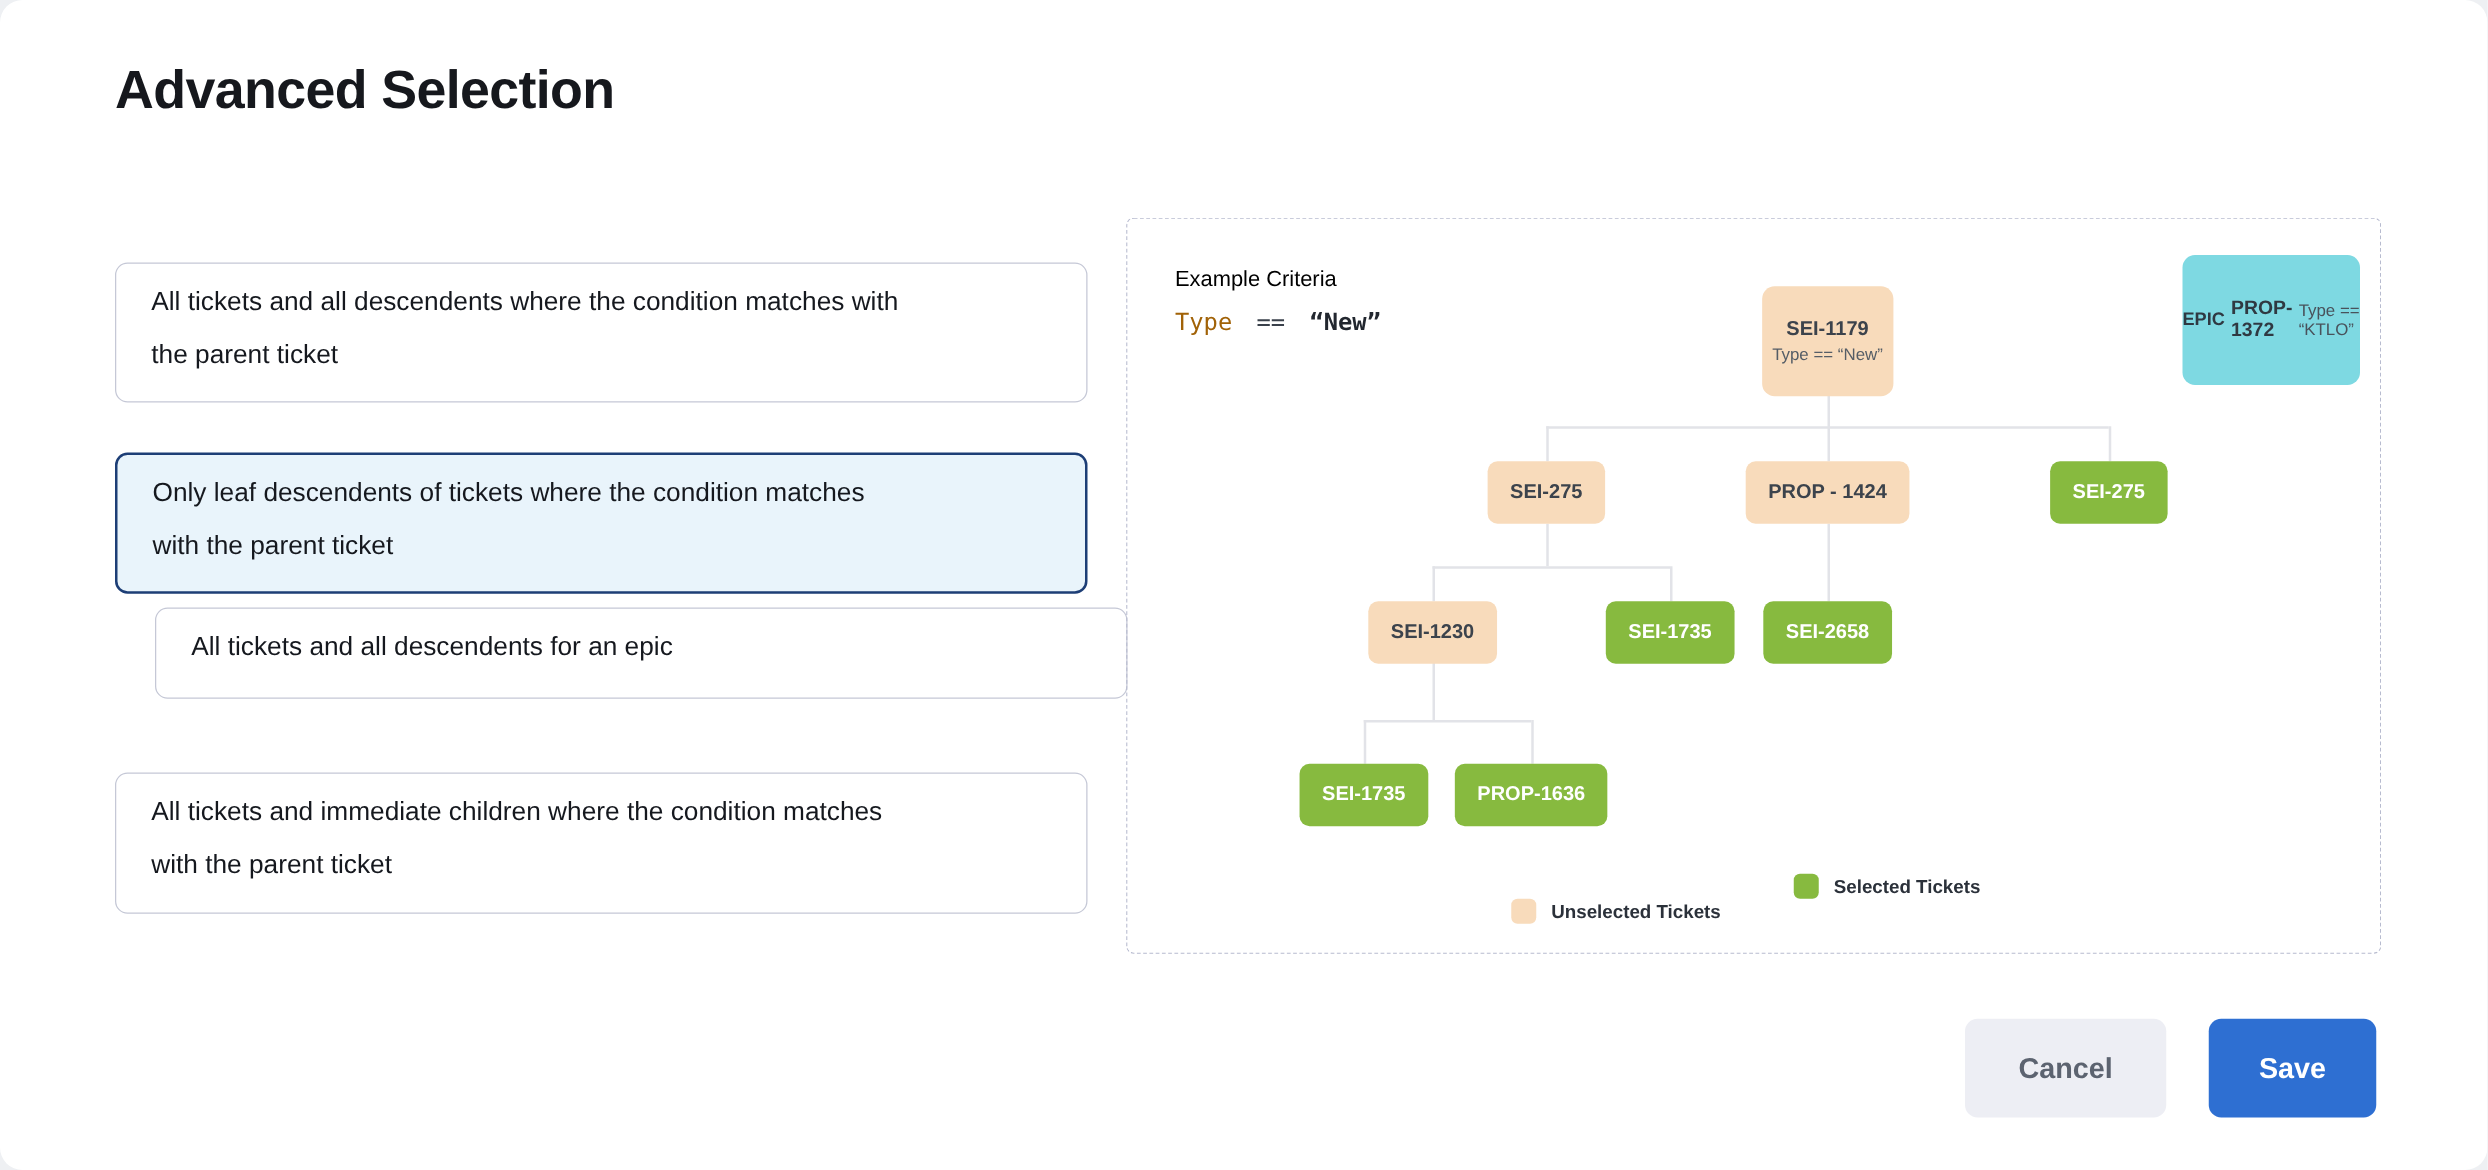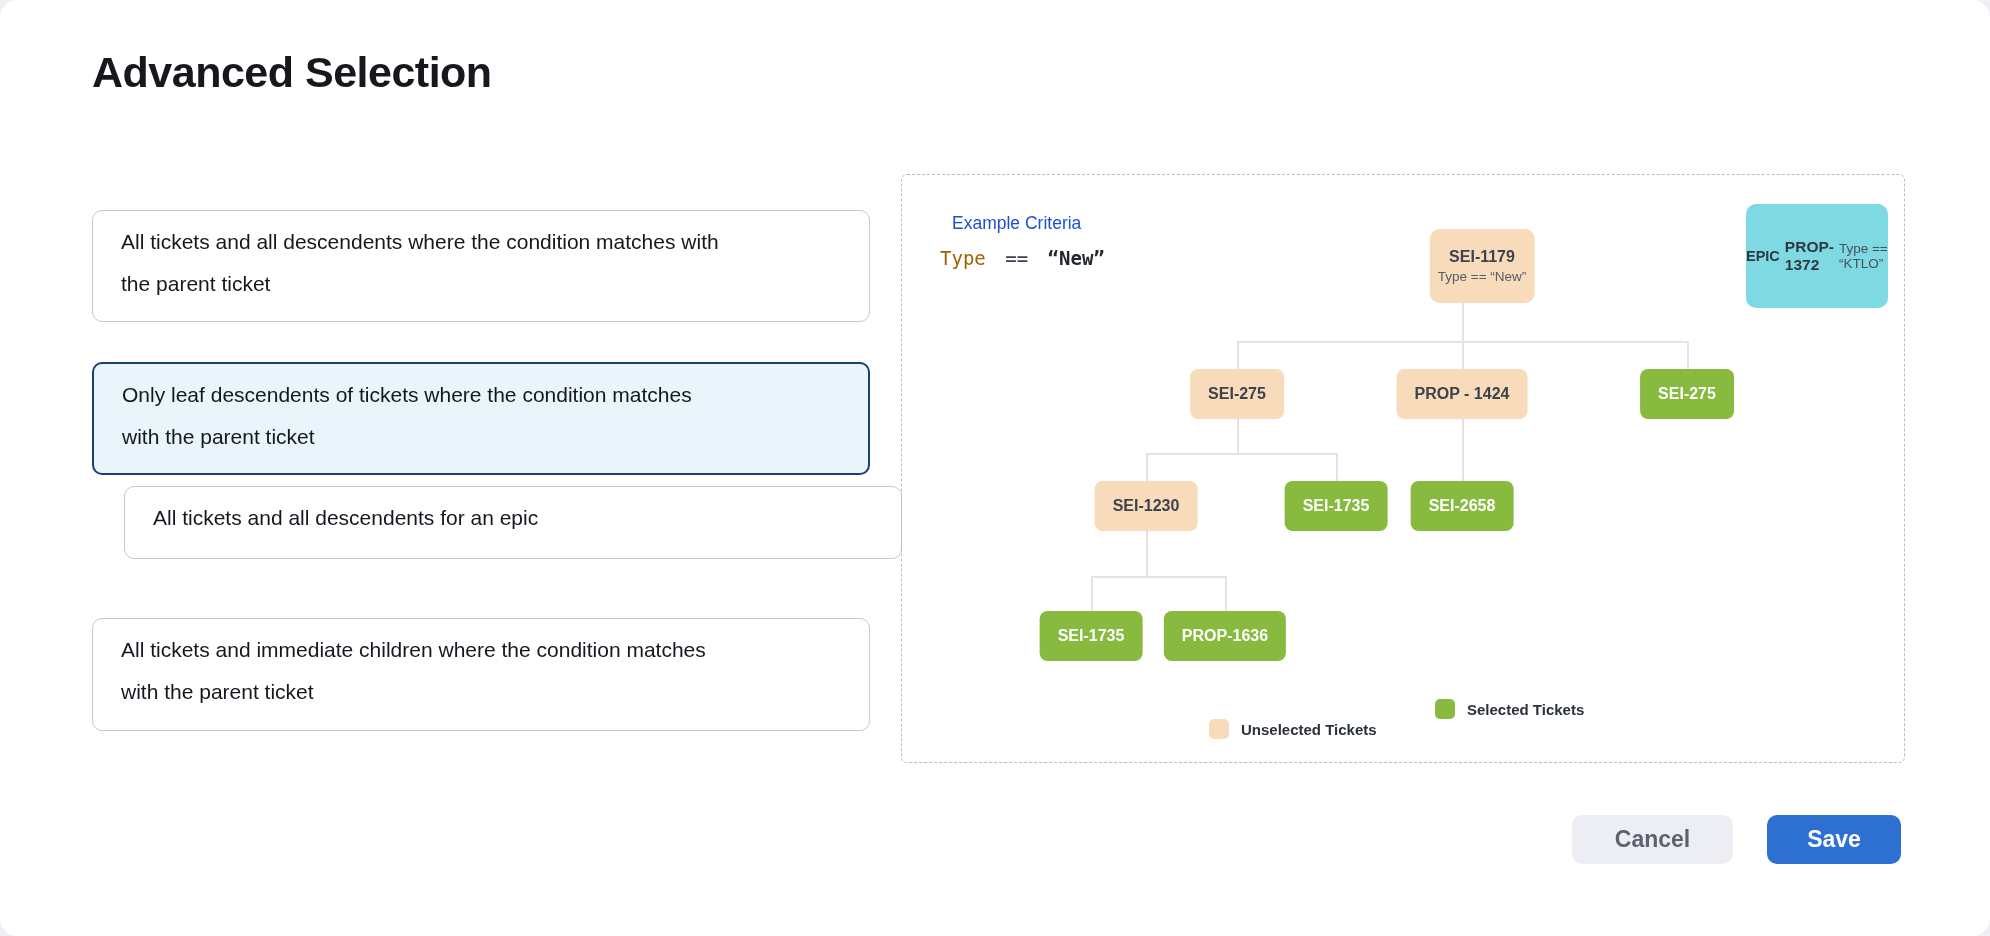--- a/index.html
+++ b/index.html
@@ -9,50 +9,50 @@
 
   
   .card{position:absolute;left:92px;width:778px;box-sizing:border-box;background:#fff;
         border:1.5px solid #c5c8d6;border-radius:10px;padding:10px 28px;cursor:pointer;}
   .card.selected{border:2px solid #1d3e76;background:#e9f4fb;}
   .card-label{font-size:21px;font-weight:500;line-height:42px;color:#15181e;max-width:610px;}
 
   
   .panel{position:absolute;left:901px;top:174px;width:1004px;height:589px;box-sizing:border-box;
          border:1.5px dashed #b7bbcf;border-radius:6px;}
-  .criteria-heading{position:absolute;left:38px;top:38px;font-size:17.5px;color:#1d4ed8;margin-left:12px;}
+  .criteria-heading{position:absolute;left:38px;top:38px;font-size:17.5px;color:#000000;}
   .criteria-code{position:absolute;left:38px;top:72px;font-family:"DejaVu Sans Mono",monospace;font-size:19px;}
   .criteria-code .cf{color:#a16207;}
   .criteria-code .cop{color:#3a414b;margin:0 8px;}
   .criteria-code .cv{color:#22272f;font-weight:700;}
 
   .epic{position:absolute;left:915px;top:29px;transform:translateX(-50%);width:142px;height:104px;
         background:#7ed9e2;border-radius:10px;display:flex;flex-direction:row;align-items:center;
         justify-content:center;gap:5px;}
   .epic-tag{font-weight:700;font-size:14.5px;color:#2f3942;}
   .epic-id{font-weight:700;font-size:15.5px;color:#2f3942;}
   .epic-cond{font-size:13.5px;color:#49525b;}
 
   .connector{position:absolute;background:#e2e3e8;}
 
   .node{position:absolute;transform:translateX(-50%);height:50px;border-radius:8px;
         display:flex;align-items:center;padding:0 18px;font-weight:700;font-size:16px;white-space:nowrap;}
   .node.unselected{background:#f8dbbb;color:#3c434c;}
   .node.selected{background:#87ba3f;color:#ffffff;}
-  .node.big{height:74px;flex-direction:column;justify-content:center;gap:3px;border-radius:10px;padding:0 8px;margin-left:20px;}
+  .node.big{height:88px;flex-direction:column;justify-content:center;gap:3px;border-radius:10px;padding:0 8px;}
   .node .sub{font-weight:400;font-size:13.5px;color:#555d66;}
 
   .legend-item{position:absolute;display:flex;align-items:center;gap:12px;}
   .swatch{width:20px;height:20px;border-radius:5px;}
   .swatch-unselected{background:#f8dbbb;}
   .swatch-selected{background:#87ba3f;}
   .legend-label{font-size:15px;font-weight:700;color:#2b313a;}
 
   
-  .btn{position:absolute;top:815px;height:49px;border:none;border-radius:10px;font-family:"Liberation Sans",sans-serif;
+  .btn{position:absolute;top:815px;height:79px;border:none;border-radius:10px;font-family:"Liberation Sans",sans-serif;
        font-size:23px;font-weight:700;cursor:pointer;}
   .btn-cancel{left:1572px;width:161px;background:#edeef4;color:#5c6370;}
   .btn-save{left:1767px;width:134px;background:#2e6fd2;color:#ffffff;}
 </style>
 </head>
 <body>
 
 <div class="stage">
 
   <h1 class="page-title">Advanced Selection</h1>

